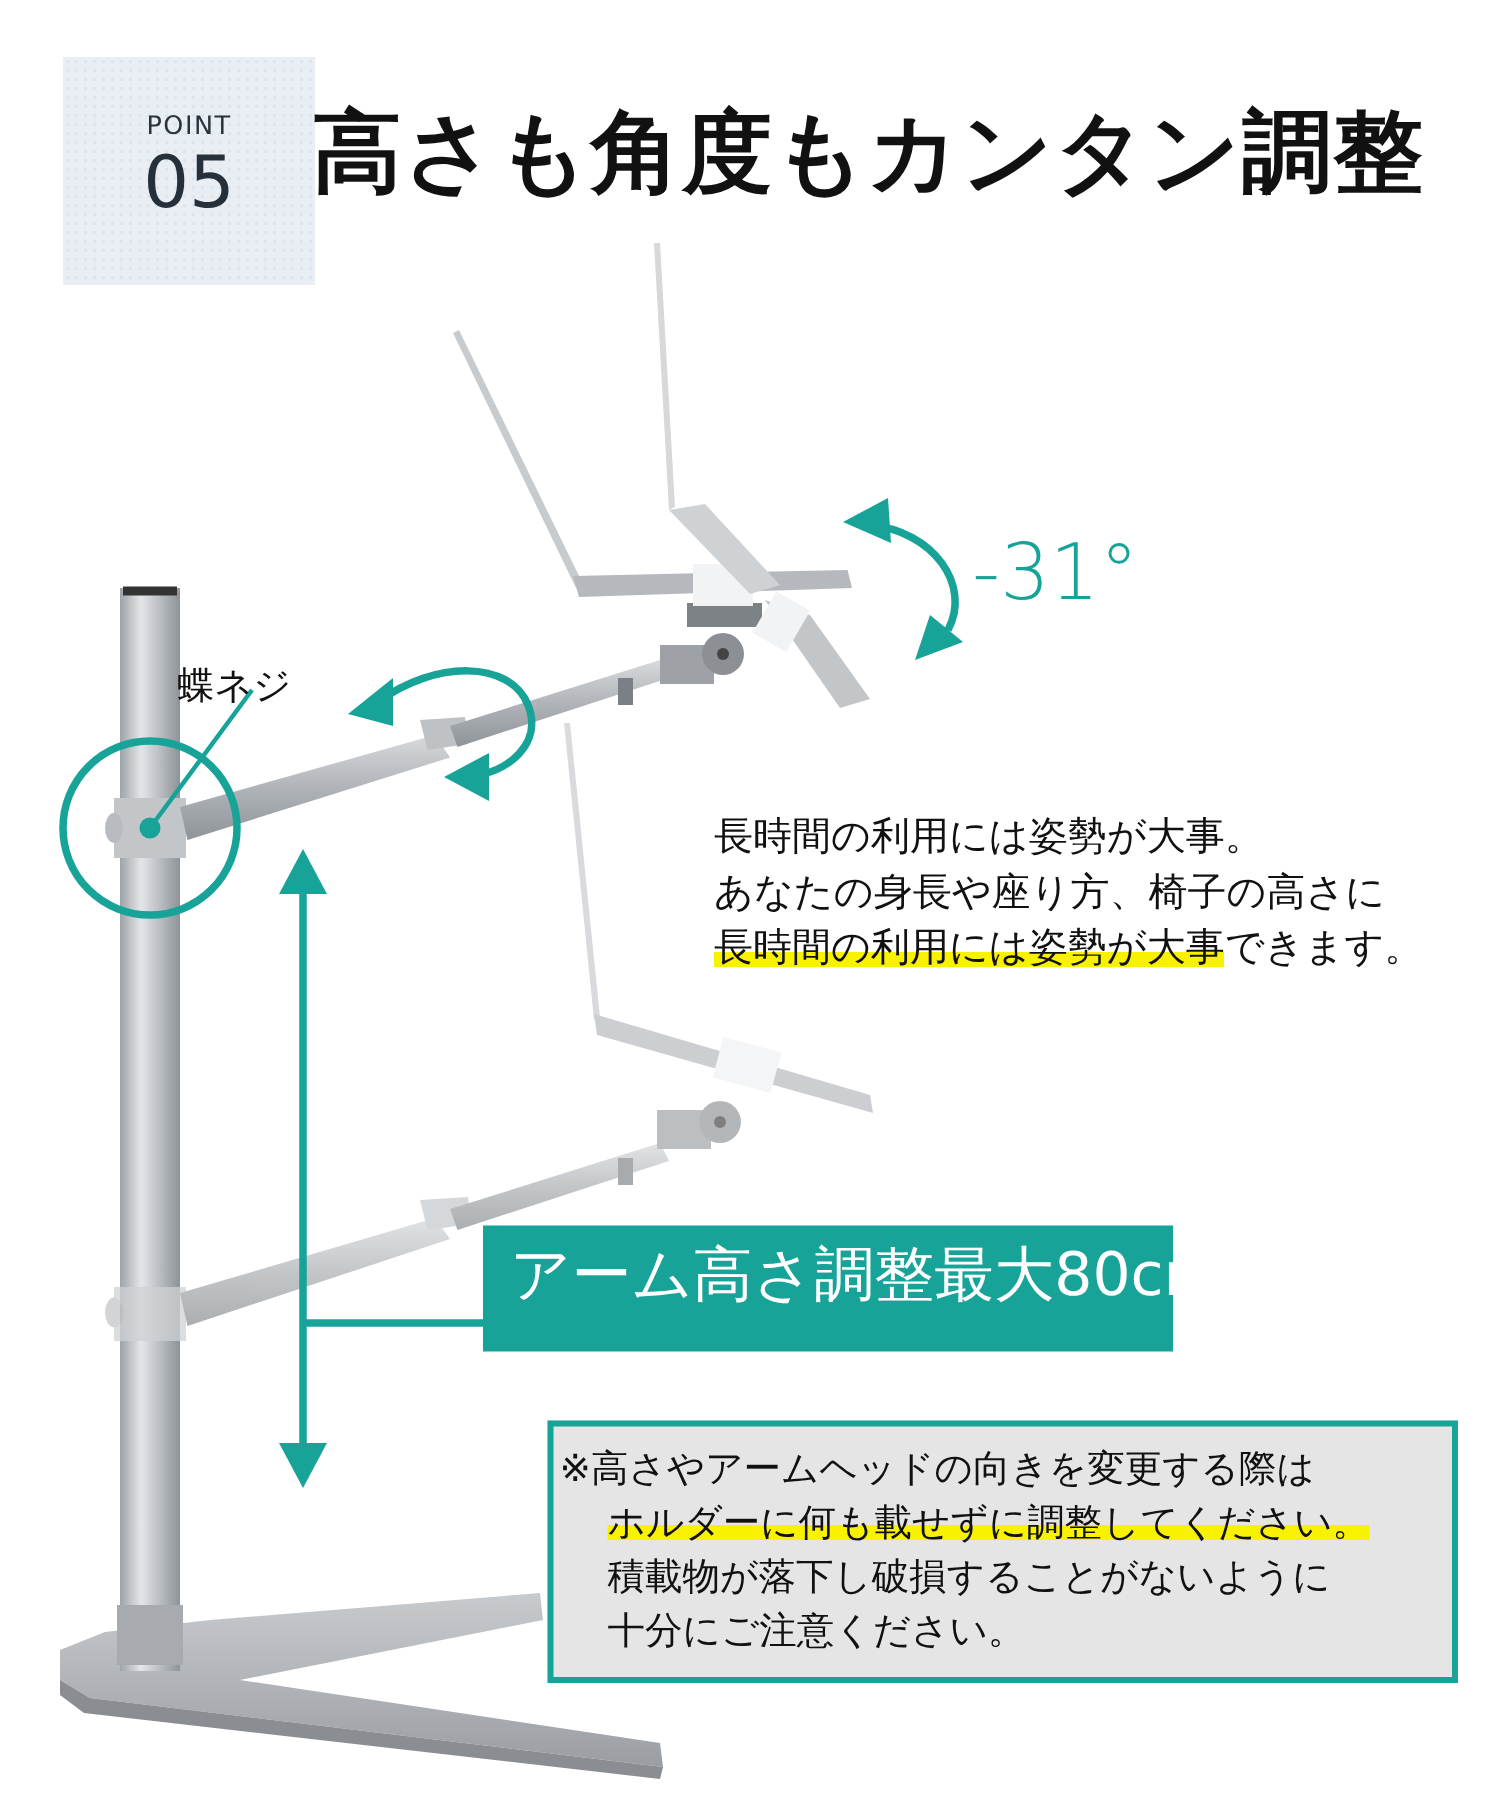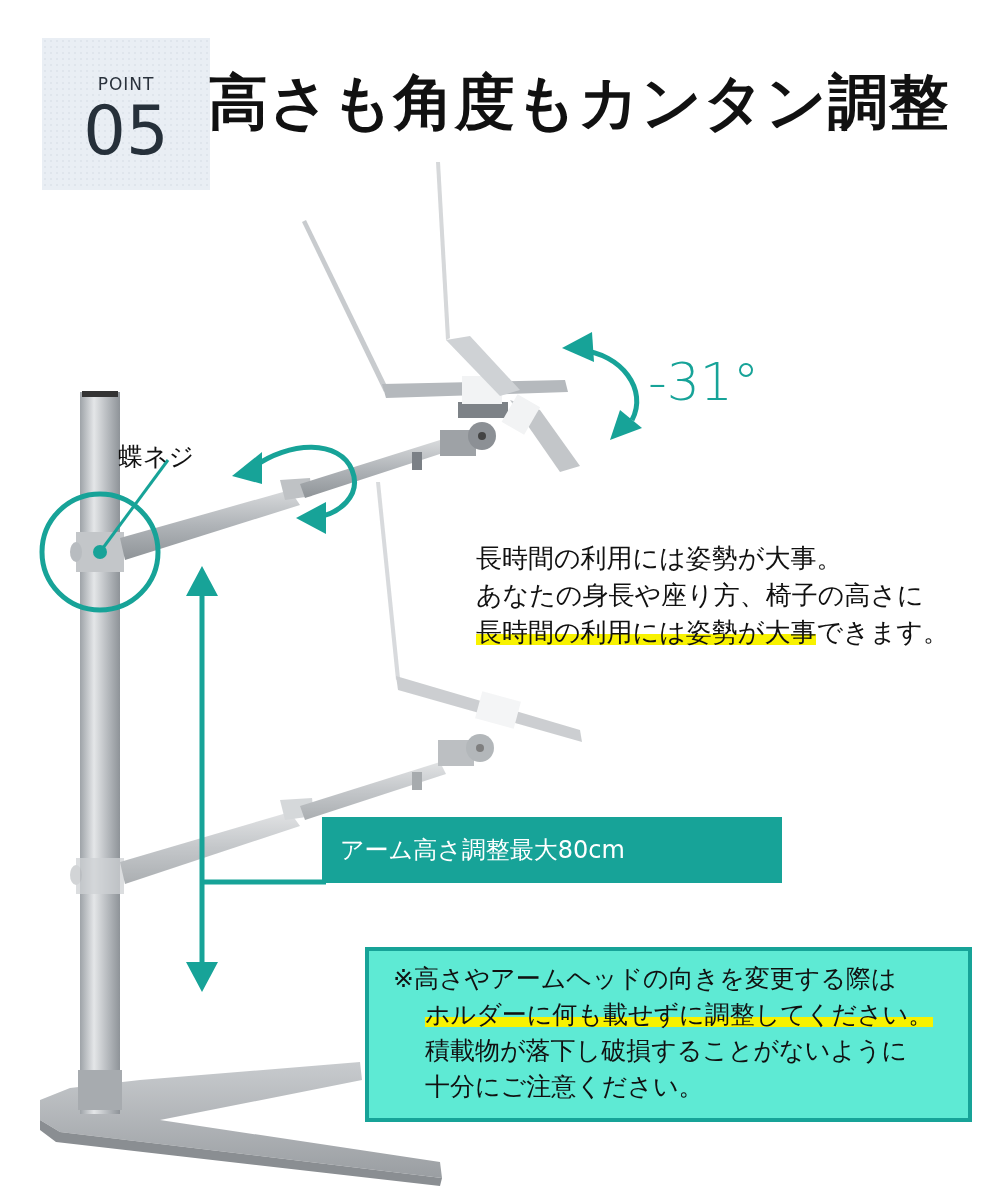--- a/index.html
+++ b/index.html
@@ -5,36 +5,36 @@
   html, body { margin: 0; padding: 0; background: #ffffff; }
   body { width: 1000px; height: 1200px; position: relative; overflow: hidden;
          font-family: "DejaVu Sans", "Liberation Sans", sans-serif; color: #111; }
   .point-box { position: absolute; left: 42px; top: 38px; width: 168px; height: 152px;
                background: #e9eef4;
                background-image: radial-gradient(#dfe5ec 1px, transparent 1px);
                background-size: 6px 6px; }
   .point-label { position: absolute; left: 0; width: 100%; top: 36px; text-align: center;
                  font-size: 17px; letter-spacing: 1px; color: #2a323c; }
   .point-num { position: absolute; left: 0; width: 100%; top: 60px; text-align: center;
-               font-size: 67px; color: #26303a; line-height: 1; }
+               font-size: 48px; color: #26303a; line-height: 1; }
   .headline { position: absolute; left: 208px; top: 72px; font-size: 60px; font-weight: 700;
               letter-spacing: 1px; color: #111; line-height: 1; white-space: nowrap; }
   svg.art { position: absolute; left: 0; top: 0; width: 1000px; height: 1200px; }
   .angle-label { position: absolute; left: 648px; top: 356px; font-size: 52px; color: #17a398;
                  font-weight: 300; line-height: 1; }
   .screw-label { position: absolute; left: 118px; top: 440px; font-size: 25px; color: #111; }
   .desc { position: absolute; left: 476px; top: 520px; font-size: 26px; line-height: 37px; color: #111; margin-top: 20px; }
   .desc .line { display: block; white-space: nowrap; }
   .hl { background: linear-gradient(transparent 58%, #f8f200 58%, #f8f200 92%, transparent 92%); }
-  .height-badge { position: absolute; left: 322px; top: 817px; width: 460px; height: 66px;
-                  background: #17a398; color: #fff; font-size: 24px; line-height: 66px;
+  .height-badge { position: absolute; left: 322px; top: 817px; width: 460px; height: 84px;
+                  background: #17a398; color: #fff; font-size: 40px; line-height: 66px;
                   padding-left: 18px; box-sizing: border-box; white-space: nowrap; }
   .notice { position: absolute; left: 365px; top: 947px; width: 607px; height: 175px;
-            border: 4px solid #17a398; background: #5eead4; box-sizing: border-box;
-            font-size: 25px; line-height: 36px; color: #111; padding: 10px 0 0 24px; }
+            border: 4px solid #17a398; background: #e5e5e5; box-sizing: border-box;
+            font-size: 25px; line-height: 36px; color: #111; padding: 10px 0 0 4px; }
   .notice .line { display: block; white-space: nowrap; }
   .notice .indent { padding-left: 32px; }
 </style>
 </head>
 <body>
 
 <div class="point-box">
   <div class="point-label">POINT</div>
   <div class="point-num">05</div>
 </div>

